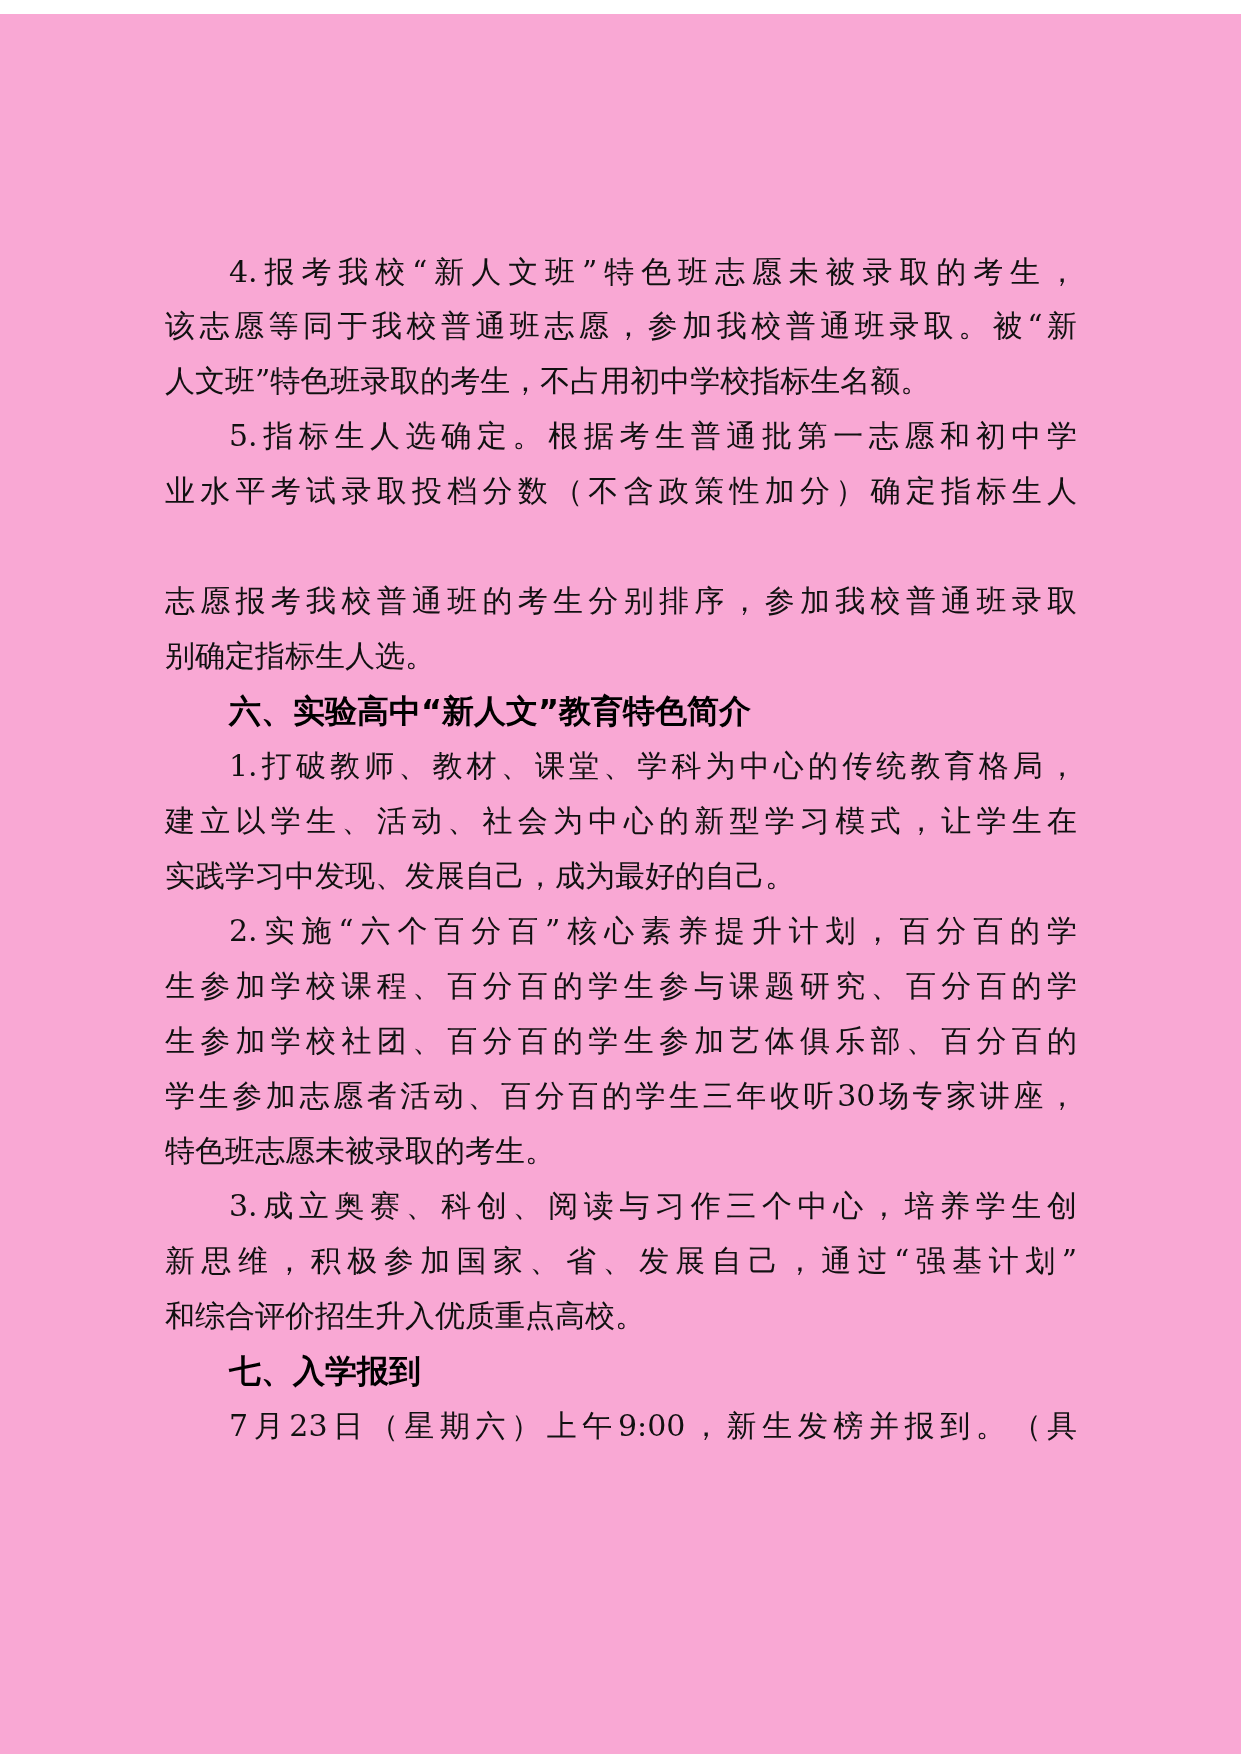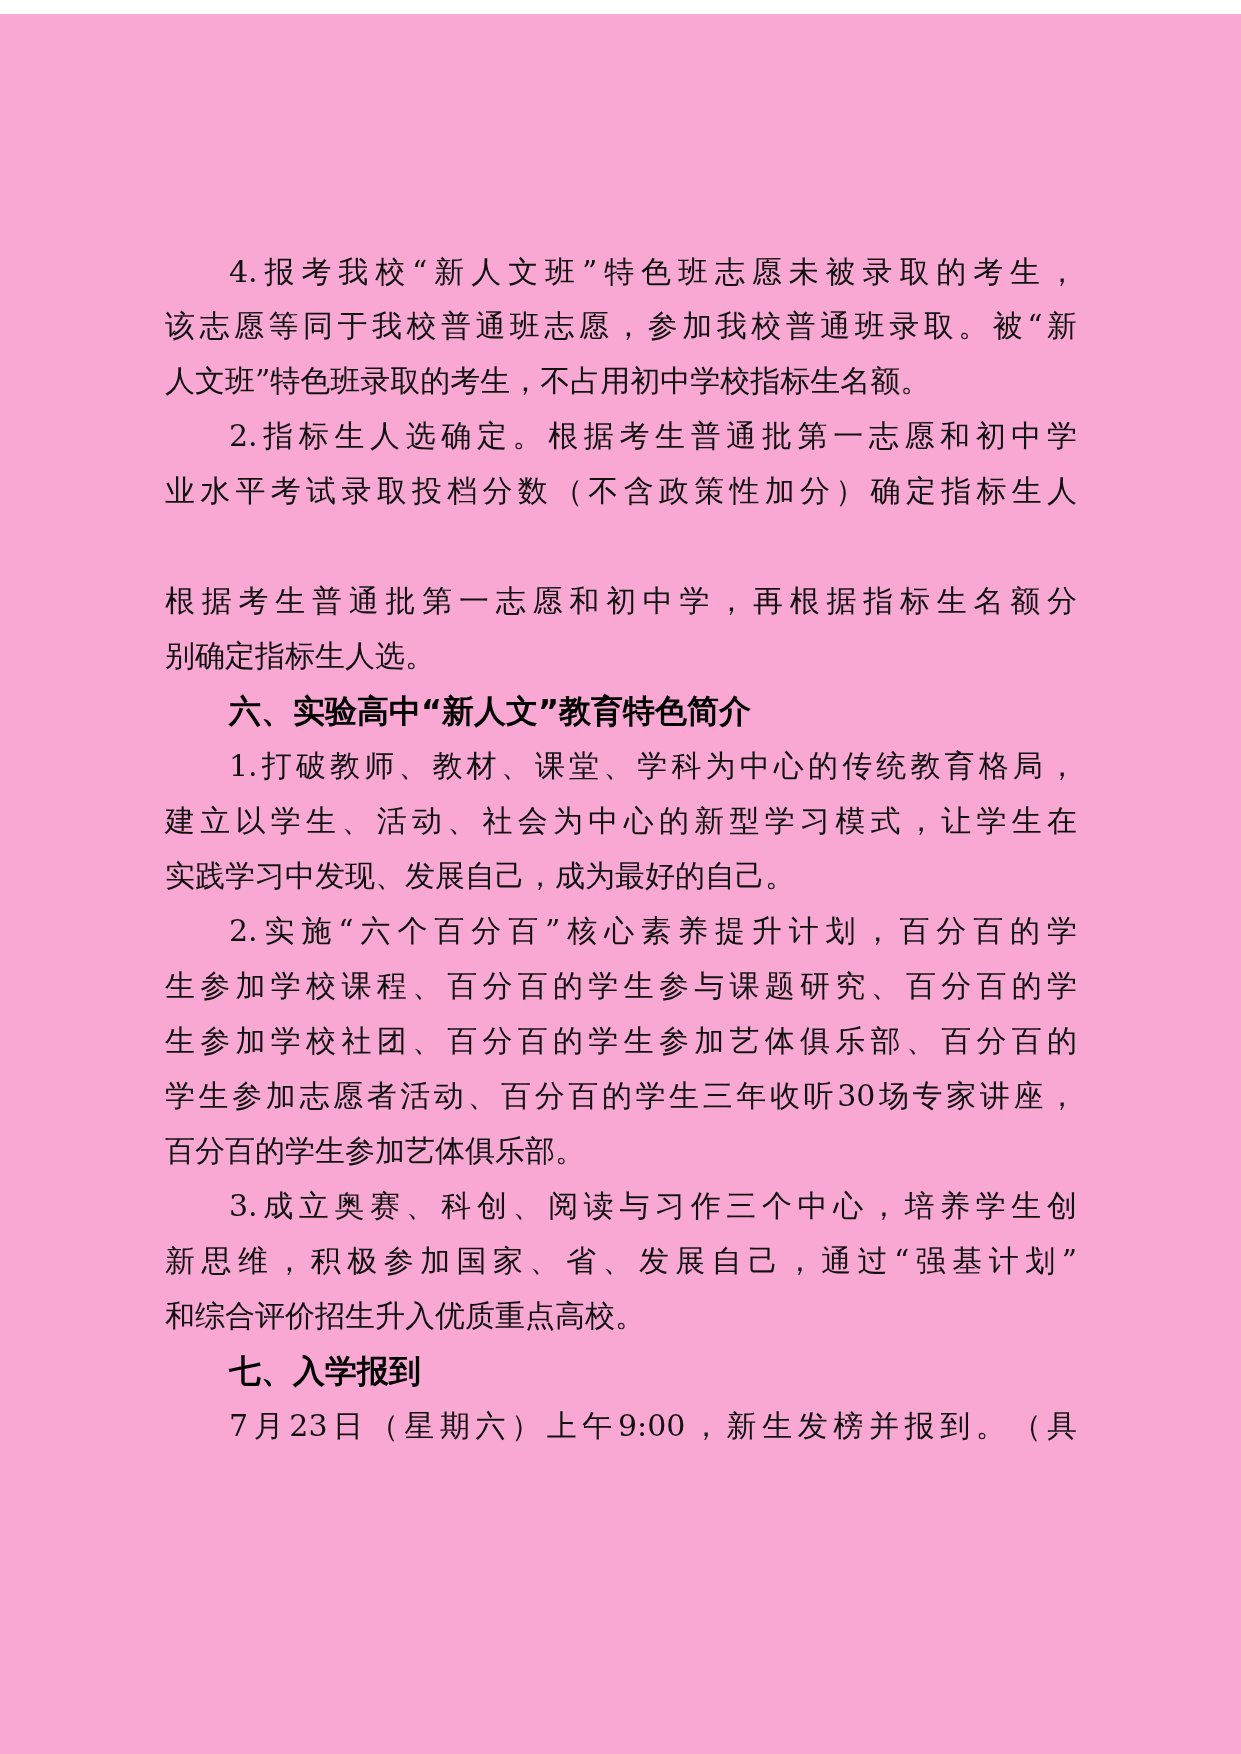--- a/index.html
+++ b/index.html
@@ -30,36 +30,36 @@
 </style>
 </head>
 <body>
 
 <div class="page">
 
   <div class="line indent" style="top:238px">4.报考我校“新人文班”特色班志愿未被录取的考生，</div>
   <div class="line" style="top:292px">该志愿等同于我校普通班志愿，参加我校普通班录取。被“新</div>
   <div class="line last" style="top:347px">人文班”特色班录取的考生，不占用初中学校指标生名额。</div>
 
-  <div class="line indent" style="top:402px">2.指标生人选确定。根据考生普通批第一志愿和初中学</div>
+  <div class="line indent" style="top:402px">5.指标生人选确定。根据考生普通批第一志愿和初中学</div>
   <div class="line" style="top:457px">业水平考试录取投档分数（不含政策性加分）确定指标生人</div>
-  <div class="line" style="top:567px">根据考生普通批第一志愿和初中学，再根据指标生名额分</div>
+  <div class="line" style="top:567px">志愿报考我校普通班的考生分别排序，参加我校普通班录取</div>
   <div class="line last" style="top:622px">别确定指标生人选。</div>
 
   <div class="line indent heading" style="top:677px">六、实验高中“新人文”教育特色简介</div>
 
   <div class="line indent" style="top:732px">1.打破教师、教材、课堂、学科为中心的传统教育格局，</div>
   <div class="line" style="top:787px">建立以学生、活动、社会为中心的新型学习模式，让学生在</div>
   <div class="line last" style="top:842px">实践学习中发现、发展自己，成为最好的自己。</div>
 
   <div class="line indent" style="top:897px">2.实施“六个百分百”核心素养提升计划，百分百的学</div>
   <div class="line" style="top:952px">生参加学校课程、百分百的学生参与课题研究、百分百的学</div>
   <div class="line" style="top:1007px">生参加学校社团、百分百的学生参加艺体俱乐部、百分百的</div>
   <div class="line" style="top:1062px">学生参加志愿者活动、百分百的学生三年收听30场专家讲座，</div>
-  <div class="line last" style="top:1117px">百分百的学生参加艺体俱乐部。</div>
+  <div class="line last" style="top:1117px">特色班志愿未被录取的考生。</div>
 
   <div class="line indent" style="top:1172px">3.成立奥赛、科创、阅读与习作三个中心，培养学生创</div>
   <div class="line" style="top:1227px">新思维，积极参加国家、省、发展自己，通过“强基计划”</div>
   <div class="line last" style="top:1282px">和综合评价招生升入优质重点高校。</div>
 
   <div class="line indent heading" style="top:1337px">七、入学报到</div>
 
   <div class="line indent" style="top:1392px">7月23日（星期六）上午9:00，新生发榜并报到。（具</div>
 
 </div>

